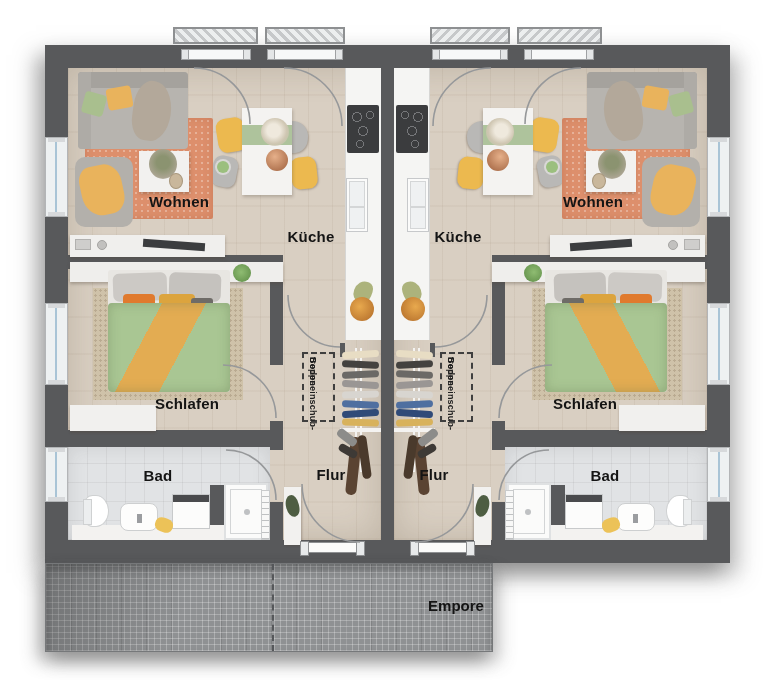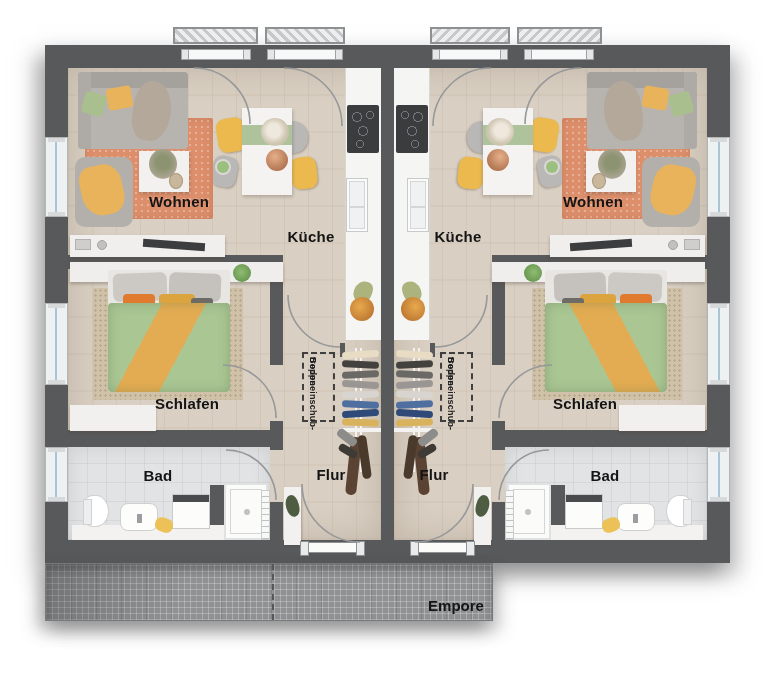--- a/index.html
+++ b/index.html
@@ -163,21 +163,21 @@
   .entrydoor{left:257px;top:497px;width:61px;height:11px;background:#fbfbfa;border:1px solid #8e9092;}
   .entrydoor::before{content:"";position:absolute;left:-3px;top:-2px;width:7px;height:13px;background:#e8eaeb;border:1px solid #8e9092;}
   .entrydoor::after{content:"";position:absolute;right:-3px;top:-2px;width:7px;height:13px;background:#e8eaeb;border:1px solid #8e9092;}
 
   .arcs{left:0;top:0;}
 
   
   .party{left:381px;top:45px;width:13px;height:518px;background:#58595b;}
 
   
-  .empore{left:45px;top:563px;width:448px;height:58px;background:#8f9193;border:1px solid #76787a;
+  .empore{left:45px;top:563px;width:448px;height:89px;background:#8f9193;border:1px solid #76787a;
     background-image:
       repeating-linear-gradient(90deg, rgba(255,255,255,.25) 0 1px, transparent 1px 6px),
       repeating-linear-gradient(0deg, rgba(255,255,255,.25) 0 1px, transparent 1px 6px),
       repeating-linear-gradient(90deg, rgba(0,0,0,.1) 0 1px, transparent 1px 25px);
     box-shadow:-7px 9px 16px rgba(80,80,80,.45), 7px 10px 16px rgba(80,80,80,.3), inset 0 6px 8px rgba(0,0,0,.25);}
   .emp-shade{left:0;top:0;width:226px;height:100%;
     background:linear-gradient(115deg, rgba(40,40,40,.3), rgba(40,40,40,0) 60%);}
   .emp-divider{left:226px;top:0;bottom:0;width:0;border-left:2px dashed #55575a;}
 
   

